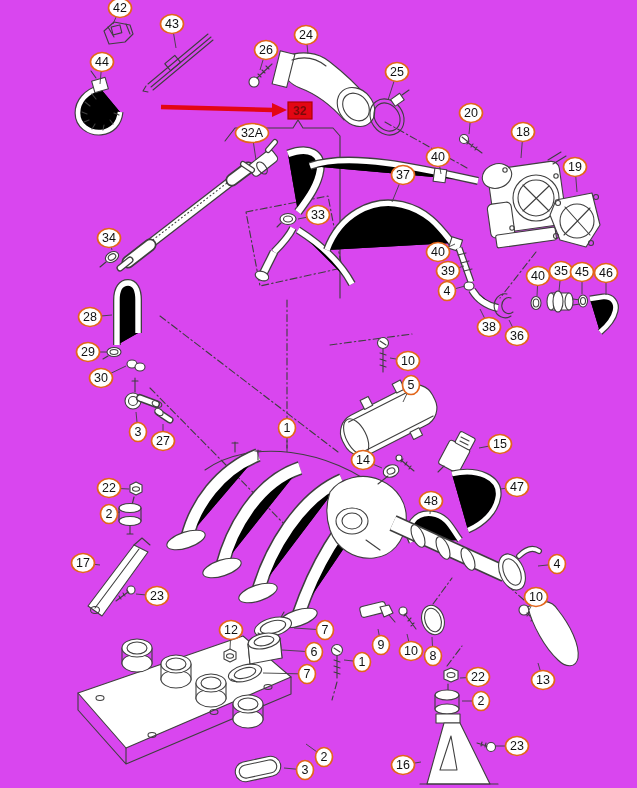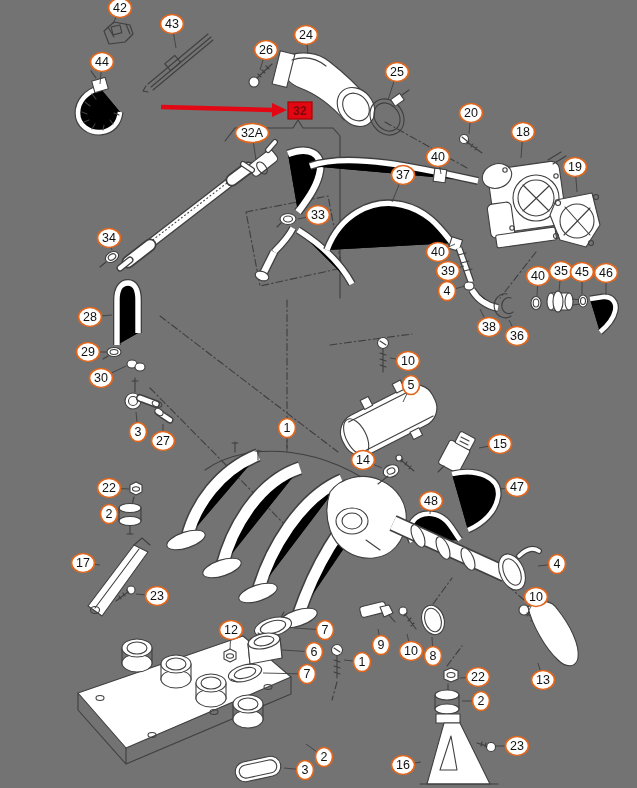--- a/index.html
+++ b/index.html
@@ -1,16 +1,16 @@
 <!DOCTYPE html>
 <html><head>
 <meta charset="utf-8">
 <style>
   html,body{margin:0;padding:0;background:#ffffff;}
-  #stage{position:relative;width:637px;height:788px;background:#737373;overflow:hidden;}
+  #stage{position:relative;width:637px;height:788px;background:#d946ef;overflow:hidden;}
   svg{display:block;}
   .art path,.art line,.art polyline,.art polygon,.art ellipse,.art circle,.art rect{
     stroke:#3f3f3f;fill:none;stroke-width:1.1;stroke-linecap:round;stroke-linejoin:round;}
   .art .wfill{fill:#ffffff;}
   .dd{stroke:#4a4a4a;stroke-width:0.9;fill:none;stroke-dasharray:7 3 1.5 3;}
   .thin{stroke-width:0.8;}
   .callout-text{font-family:"Liberation Sans",sans-serif;font-size:12.5px;fill:#111;}
   .hl-text{font-family:"Liberation Sans",sans-serif;font-size:12px;font-weight:bold;}
 </style>
 </head>

